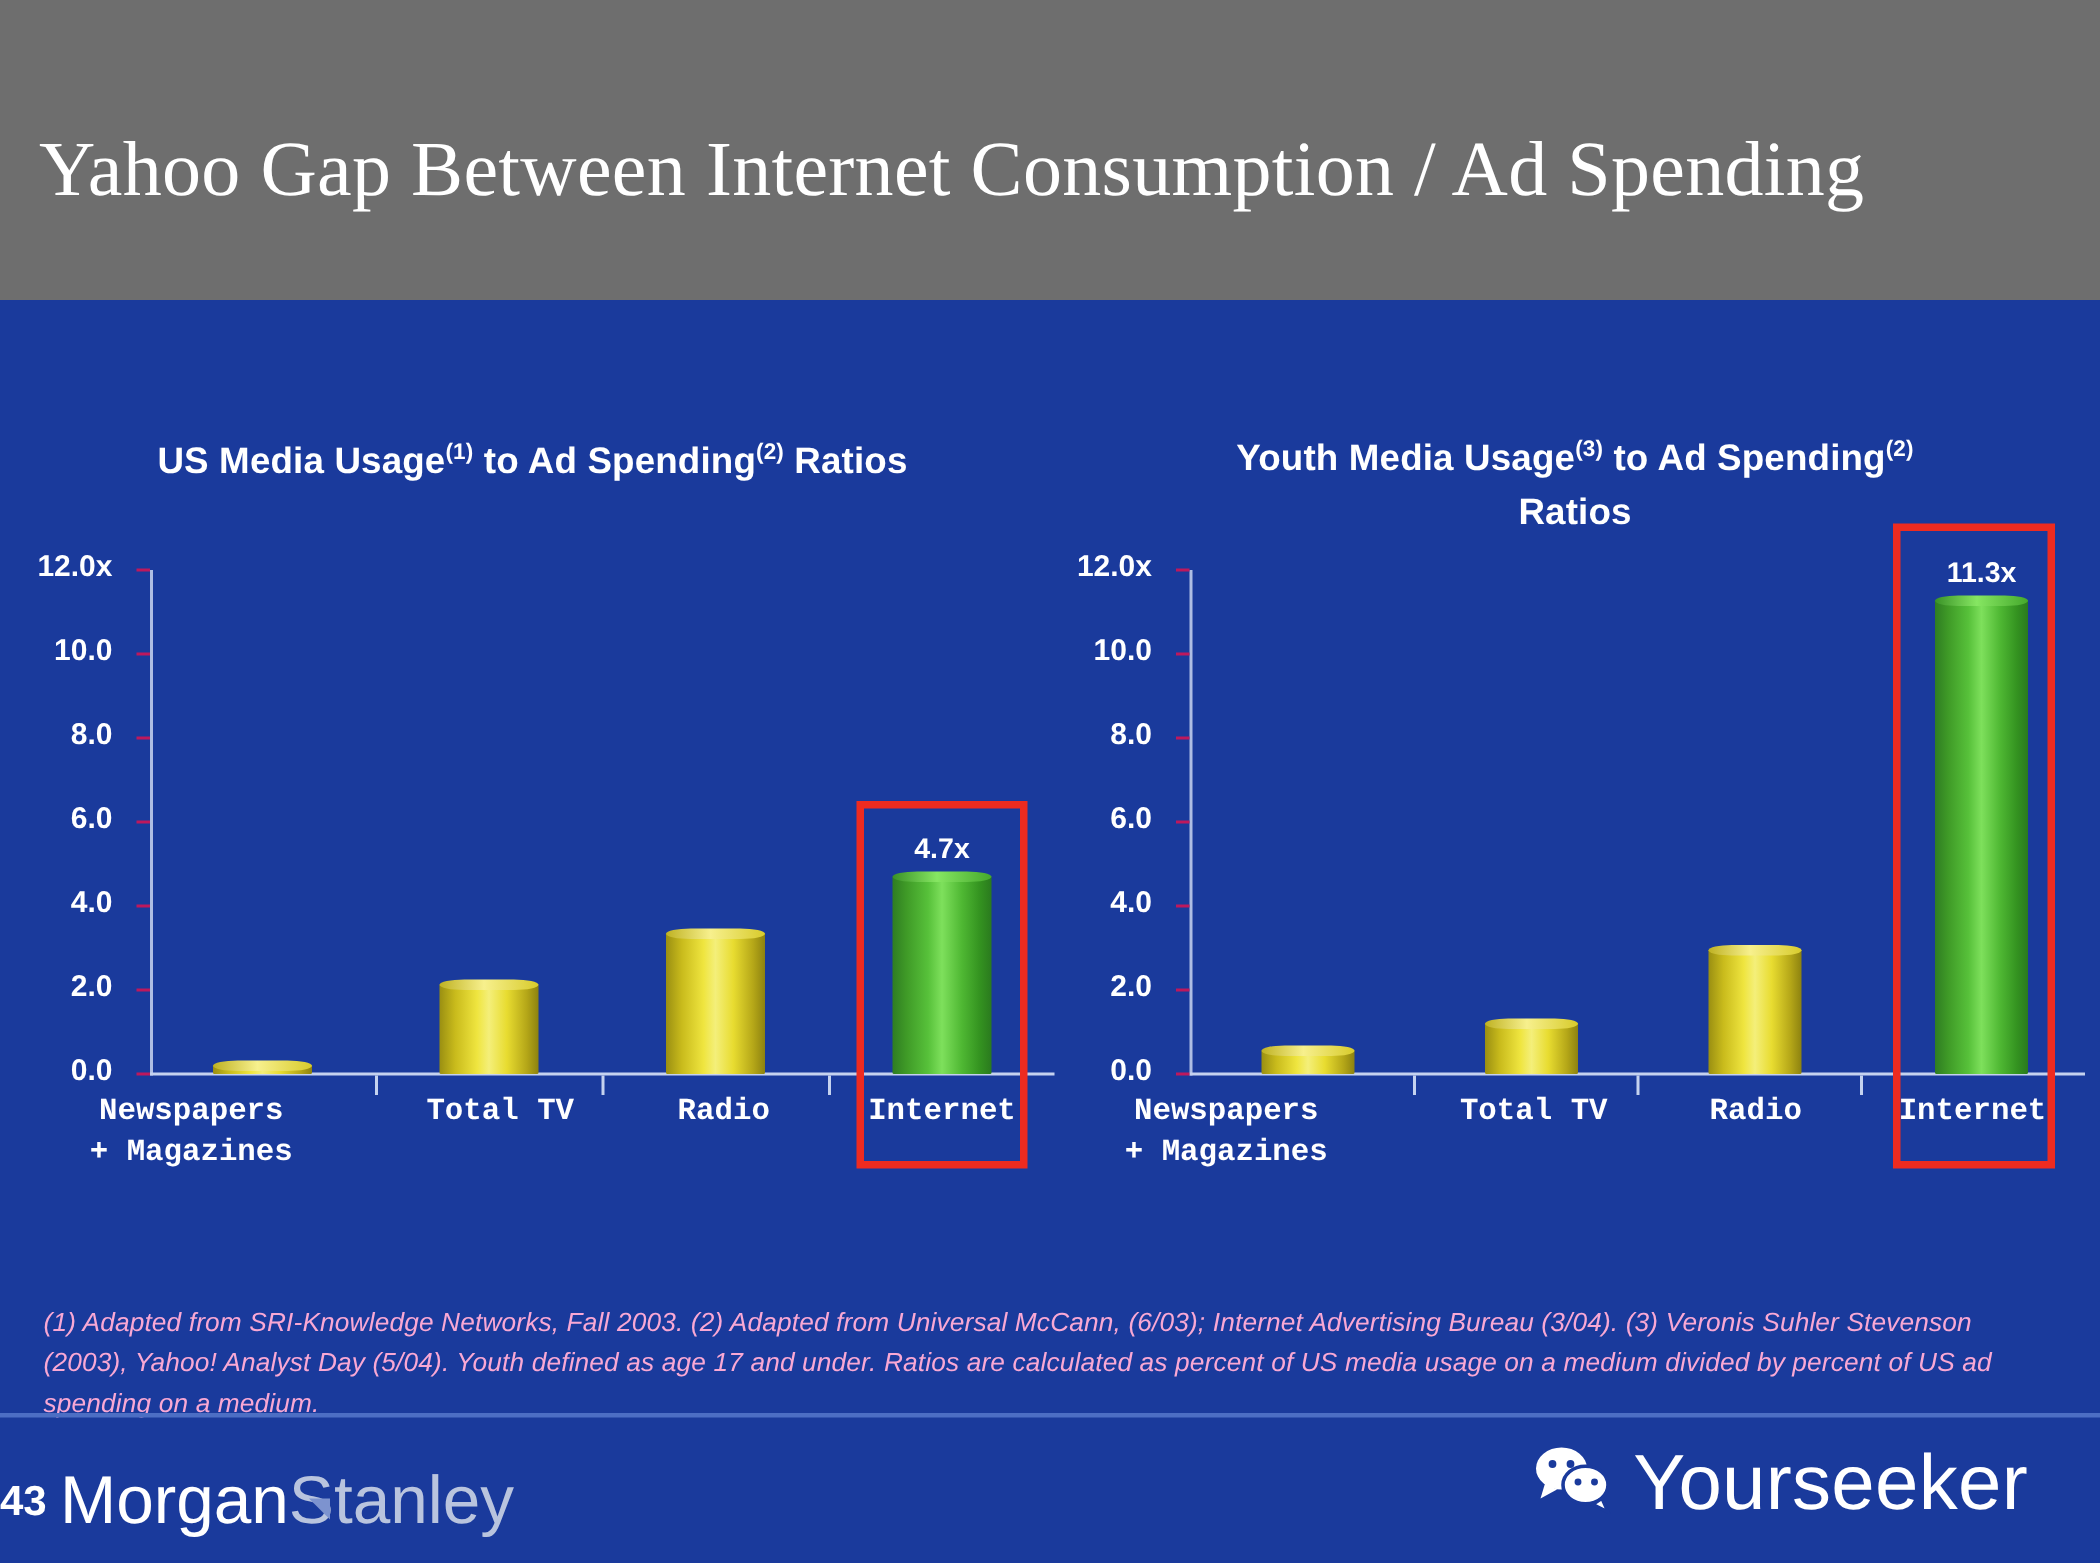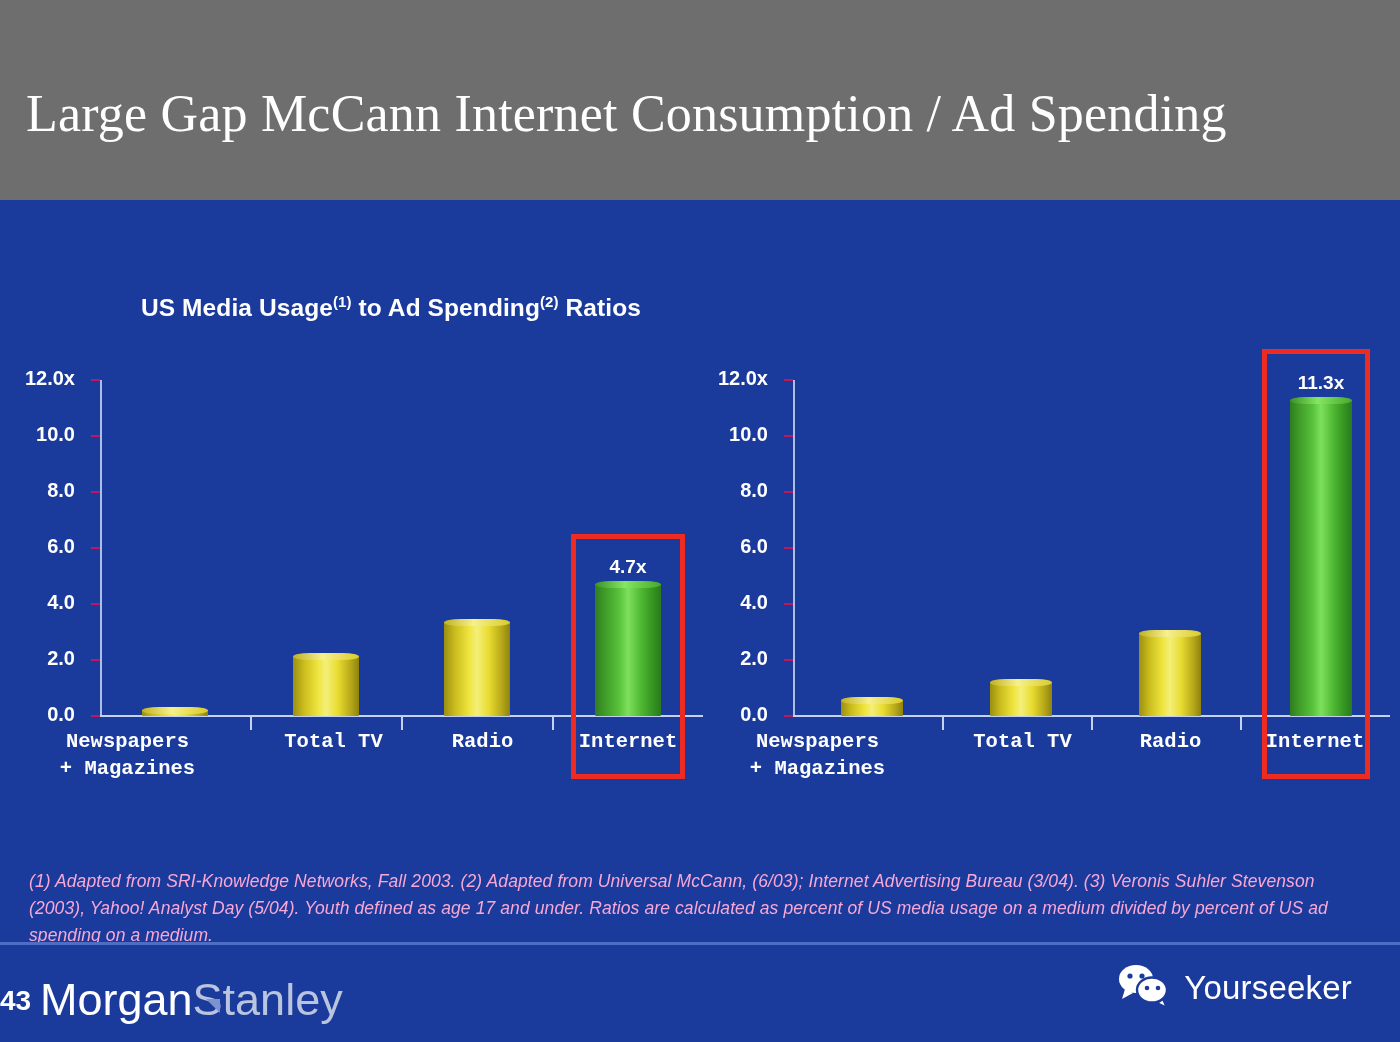--- a/index.html
+++ b/index.html
@@ -40,21 +40,21 @@
   .body-area {
     position: absolute;
     left: 0; top: 200px;
     width: 1400px;
     height: 842px;
     background: #1a3a9c;
   }
 
   
   .panel { position: absolute; top: 0; height: 600px; }
-  .panel-left  { left: 0px;   width: 710px; padding-left: 24px; }
+  .panel-left  { left: 0px;   width: 710px; }
   .panel-right { left: 700px; width: 700px; }
 
   .chart-title {
     position: absolute;
     top: 88px;
     width: 100%;
     text-align: center;
     color: #ffffff;
     font-size: 24.5px;
     font-weight: bold;
@@ -238,34 +238,34 @@
   .brand {
     position: absolute;
     right: 48px;
     top: 18px;
     display: flex;
     align-items: center;
     gap: 12px;
   }
   .brand-name {
     color: #ffffff;
-    font-size: 33px;
+    font-size: 52px;
     line-height: 46px;
     font-weight: 400;
     letter-spacing: 0.2px;
     text-align: center;
   }
 </style>
 </head>
 <body>
 
 <div class="slide">
 
   <div class="header">
-    <div class="header-title">Large Gap McCann Internet Consumption / Ad Spending</div>
+    <div class="header-title">Yahoo Gap Between Internet Consumption / Ad Spending</div>
   </div>
 
   <div class="body-area">
 
     <div class="panel panel-left">
 
       <div class="chart-title">
         <span>US Media Usage</span><sup>(1)</sup><span> to Ad Spending</span><sup>(2)</sup><span> Ratios</span>
       </div>
 
@@ -327,20 +327,24 @@
       </div>
       <div class="xlabel" style="left:236px; top:528px; width:195px;">Total TV</div>
       <div class="xlabel" style="left:390px; top:528px; width:185px;">Radio</div>
       <div class="xlabel" style="left:533px; top:528px; width:190px;">Internet</div>
 
       <div class="hl-box" style="left:571px; top:334px; width:114px; height:245px;"></div>
     </div>
 
     <div class="panel panel-right">
 
+      <div class="chart-title">
+        <span>Youth Media Usage</span><sup>(3)</sup><span> to Ad Spending</span><sup>(2)</sup>
+        <div>Ratios</div>
+      </div>
 
       <div class="plot plot-right">
         <div class="axis-v"></div>
         <div class="axis-h"></div>
 
         <div class="ytick" style="top:-1px">
             <span class="ylabel">12.0x</span>
           </div>
         <div class="ytick" style="top:55px">
             <span class="ylabel">10.0</span>

